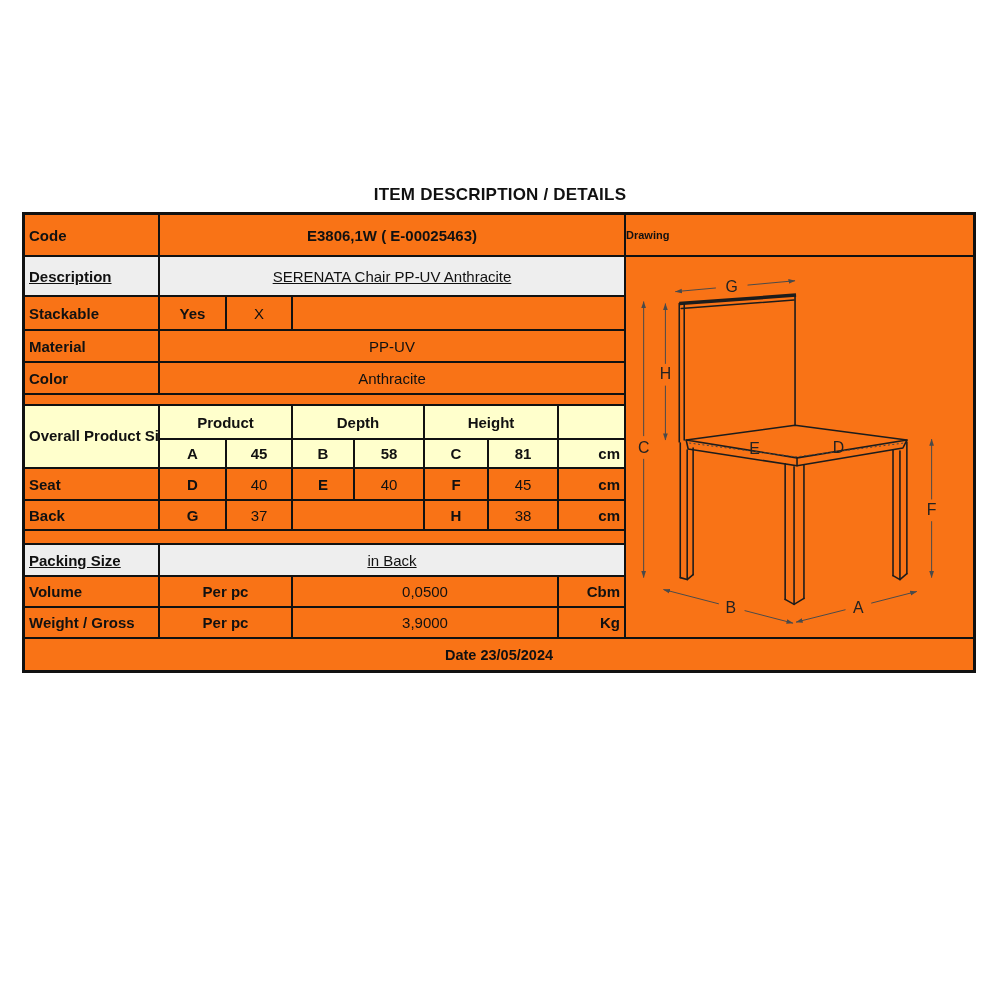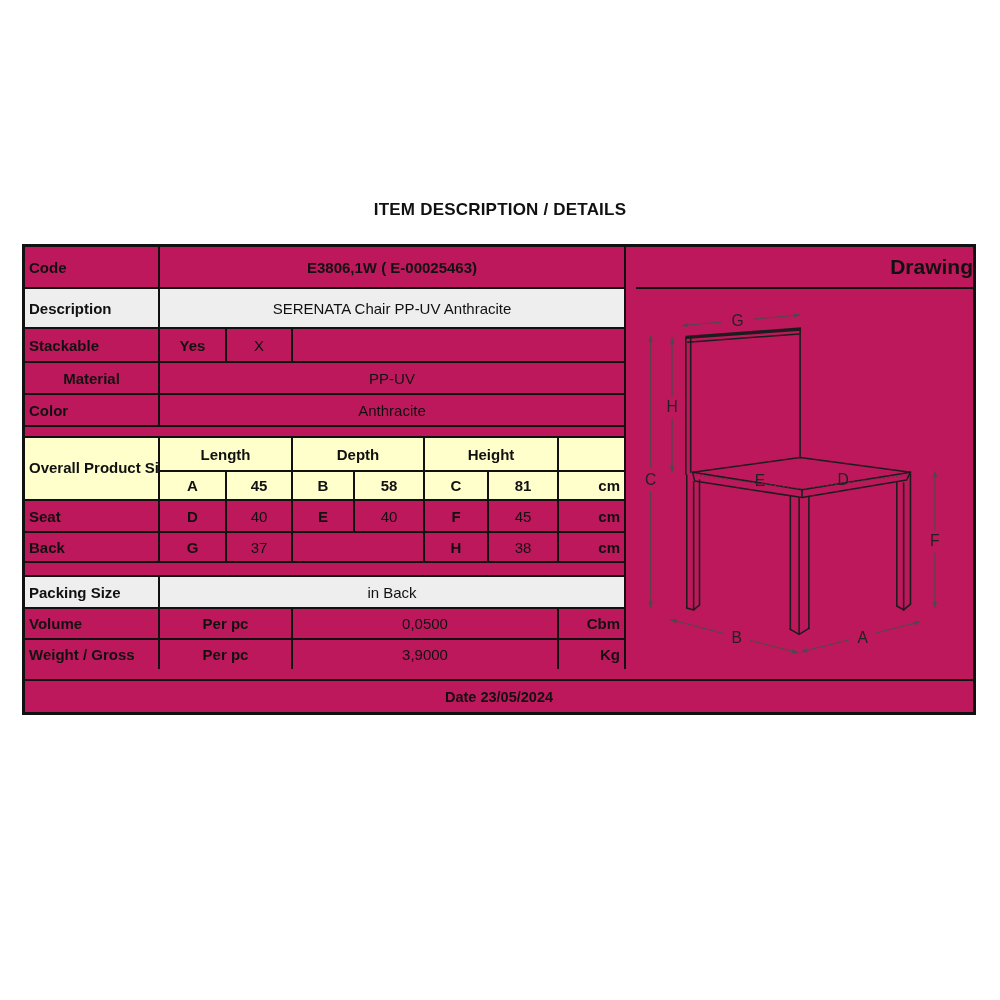--- a/index.html
+++ b/index.html
@@ -4,62 +4,61 @@
 <style>
   html,body{margin:0;padding:0;}
   body{
     width:1000px;height:1000px;background:#ffffff;
     font-family:"Liberation Sans","DejaVu Sans",sans-serif;
     color:#111;
     position:relative;
   }
   .page{position:absolute;inset:0;}
   .title{
-    position:absolute;top:200px;left:0;width:1000px;
+    position:absolute;top:185px;left:0;width:1000px;
     text-align:center;font-size:17px;font-weight:bold;letter-spacing:.2px;
   }
   .sheet{
-    position:absolute;left:22px;top:244px;width:948px;
+    position:absolute;left:22px;top:212px;width:948px;
     border:3px solid var(--line,#111);
     display:grid;grid-template-columns:601px 1fr;
-    background:#be185d;
-    gap:10px;
+    background:#f97316;
   }
   .left-pane{border-right:2.5px solid var(--line,#111);}
   table.spec{width:100%;border-collapse:collapse;table-layout:fixed;border-style:hidden;}
   table.spec td{
     border:2px solid var(--line,#111);
     padding:0 4px;font-size:15px;vertical-align:middle;
     overflow:hidden;white-space:nowrap;
   }
   .lbl{font-weight:bold;text-align:left;padding-left:6px;}
   .val{text-align:center;}
   .b{font-weight:bold;}
   .unit{text-align:right;font-size:13.5px;font-weight:bold;padding-left:4px;}
-  .grayrow td{background:var(--gray,#EEEEEE);}
+  .grayrow td{background:var(--gray,#EEEEEE);text-decoration:underline;}
   .yellow td{background:var(--yellow,#FFFFCC);}
   .center2{text-align:center;line-height:1.25;white-space:normal;padding:0 2px;}
   .r-code td{height:40px;}
   .r-desc td{height:38px;}
   .r-stack td{height:32px;margin-top:45px;}
-  .r-mat td{height:30px;text-align:center;}
+  .r-mat td{height:30px;}
   .r-color td{height:30px;}
   .r-gap1 td{height:9px;padding:0;}
   .r-gap2 td{height:12px;padding:0;}
   .r-sizehdr td{height:32px;}
   .r-sizesub td{height:27px;}
   .r-seat td{height:30px;}
   .r-back td{height:28px;margin-top:38px;}
   .r-pack td{height:30px;}
   .r-vol td{height:29px;border-radius:12px;}
   .r-wt td{height:29px;}
   .right-pane{display:flex;flex-direction:column;}
   .drawing-header{
     height:40px;line-height:40px;border-bottom:2.5px solid var(--line,#111);
-    text-align:right;font-weight:bold;font-size:21px;
+    text-align:left;font-weight:bold;font-size:11px;
   }
   .drawing-body{flex:1;position:relative;}
   .drawing-body svg{position:absolute;inset:0;width:100%;height:100%;}
   .date-row{
     grid-column:1 / -1;border-top:2.5px solid var(--line,#111);
     height:31px;display:flex;align-items:center;justify-content:center;
     font-weight:bold;font-size:14.5px;
   }
   svg text{font-family:"Liberation Sans","DejaVu Sans",sans-serif;font-size:16px;fill:#222;}
   .chair{stroke:#1c1c1c;fill:none;stroke-width:1.6;stroke-linecap:round;stroke-linejoin:round;}
@@ -108,21 +107,21 @@
           </tr>
           <tr class="r-color">
             <td class="lbl">Color</td>
             <td colspan="7" class="val">Anthracite</td>
           </tr>
           <tr class="r-gap1">
             <td colspan="8"></td>
           </tr>
           <tr class="r-sizehdr yellow">
             <td rowspan="2" class="lbl center2">Overall Product Size</td>
-            <td colspan="2" class="val b">Length</td>
+            <td colspan="2" class="val b">Product</td>
             <td colspan="2" class="val b">Depth</td>
             <td colspan="2" class="val b">Height</td>
             <td class="unit"></td>
           </tr>
           <tr class="r-sizesub yellow">
             <td class="val b">A</td>
             <td class="val b">45</td>
             <td class="val b">B</td>
             <td class="val b">58</td>
             <td class="val b">C</td>

